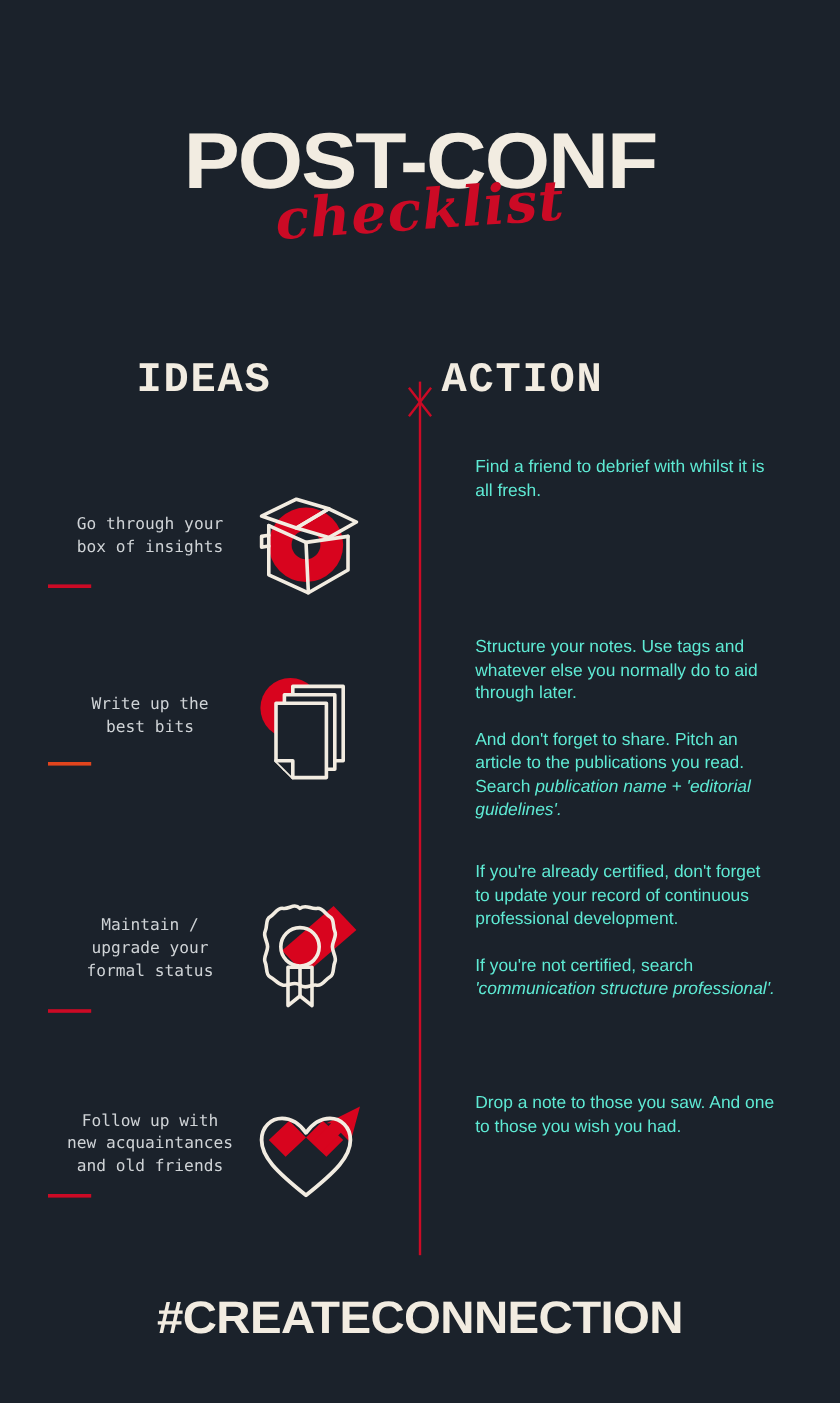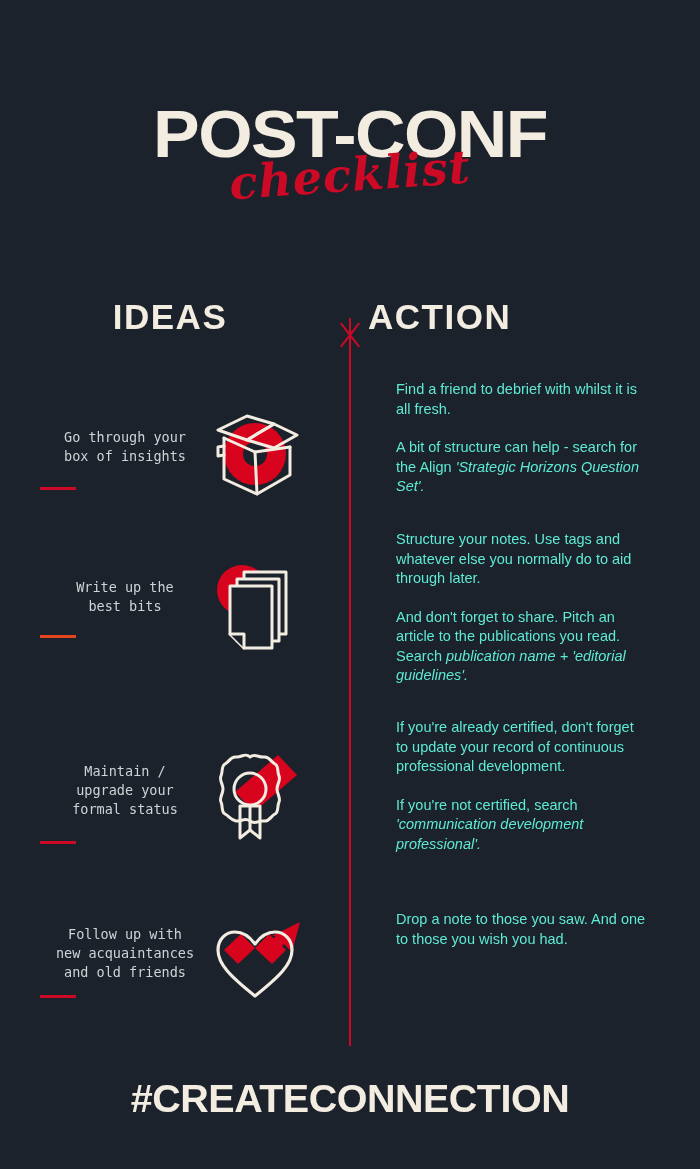--- a/index.html
+++ b/index.html
@@ -55,21 +55,21 @@
     font-size: 46px;
     color: #cc0a25;
     letter-spacing: 1px;
     transform: rotate(-4deg);
   }
 
   
   .col-head {
     position: absolute;
     top: 297px;
-    font-family: Liberation Sans, sans-serif;
+    font-family: Liberation Mono, monospace;
     font-weight: bold;
     font-size: 35px;
     letter-spacing: 1.5px;
     color: #f2ece1;
   }
   .col-head.ideas { left: 0; width: 340px; text-align: center; }
   .col-head.action { left: 368px; width: 340px; }
 
   
   .divider {
@@ -205,21 +205,20 @@
           <path d="M24 36 L55 50 L90 45"></path>
           <path d="M55 50 L57 92"></path>
           <path d="M18 28 L47 14 L74 22 L47 38 Z"></path>
           <path d="M47 38 L74 22 L97 33 L74 46 Z"></path>
           <path d="M24 44 L18 45 L18 54 L24 53"></path>
         </g>
       </svg>
     </div>
     <div class="action-col">
       <p class="action-p">Find a friend to debrief with whilst it is all fresh.</p>
-      <p class="action-p"><span>A bit of structure can help - search for the Align </span><em>'Strategic Horizons Question Set'.</em></p>
     </div>
   </div>
 
   <div class="row row-2">
     <div class="idea-label">Write up the
 best bits</div>
     <div class="idea-rule" style="background: rgb(226, 69, 29);"></div>
     <div class="icon-wrap">
       <svg width="110" height="96" viewBox="0 0 110 96">
         <circle cx="42" cy="30" r="25" fill="#d8041e"></circle>
@@ -248,21 +247,21 @@
         <g fill="#1b222b" stroke="#f2ece1" stroke-width="3" stroke-linejoin="round" stroke-linecap="round">
           <path d="M40 58 L40 90 L50 82 L60 90 L60 58 Z"></path>
           <path d="M50 58 L50 82"></path>
         </g>
         <path d="M50 9 c5 -4 9 1 14 0 c5 -1 7 5 11 7 c4 2 2 8 4 12 c2 4 -2 8 -2 13 c0 5 4 9 2 13 c-2 4 0 10 -4 12 c-4 2 -6 8 -11 7 c-5 -1 -9 4 -14 0 c-5 -4 -9 1 -14 0 c-5 -1 -7 -5 -11 -7 c-4 -2 -2 -8 -4 -12 c-2 -4 2 -8 2 -13 c0 -5 -4 -9 -2 -13 c2 -4 0 -10 4 -12 c4 -2 6 -8 11 -7 c5 1 9 -5 14 0 Z" fill="none" stroke="#f2ece1" stroke-width="3" stroke-linejoin="round"></path>
         <circle cx="50" cy="41" r="16" fill="none" stroke="#f2ece1" stroke-width="3"></circle>
       </svg>
     </div>
     <div class="action-col">
       <p class="action-p">If you're already certified, don't forget to update your record of continuous professional development.</p>
-      <p class="action-p"><span>If you're not certified, search </span><em>'communication development professional'.</em></p>
+      <p class="action-p"><span>If you're not certified, search </span><em>'communication structure professional'.</em></p>
     </div>
   </div>
 
   <div class="row row-4">
     <div class="idea-label">Follow up with
 new acquaintances
 and old friends</div>
     <div class="idea-rule" style="background: rgb(204, 10, 37);"></div>
     <div class="icon-wrap">
       <svg width="110" height="96" viewBox="0 0 110 96">

